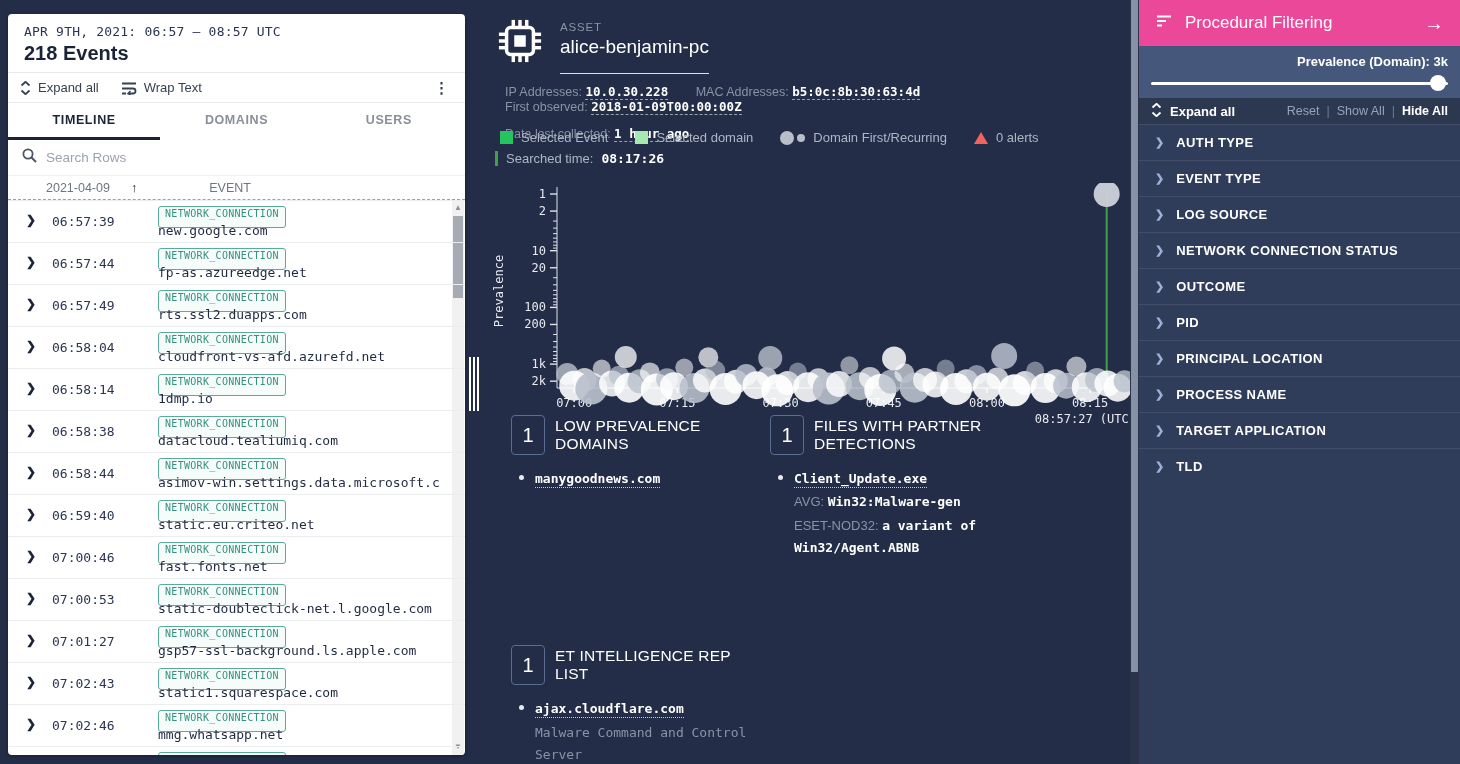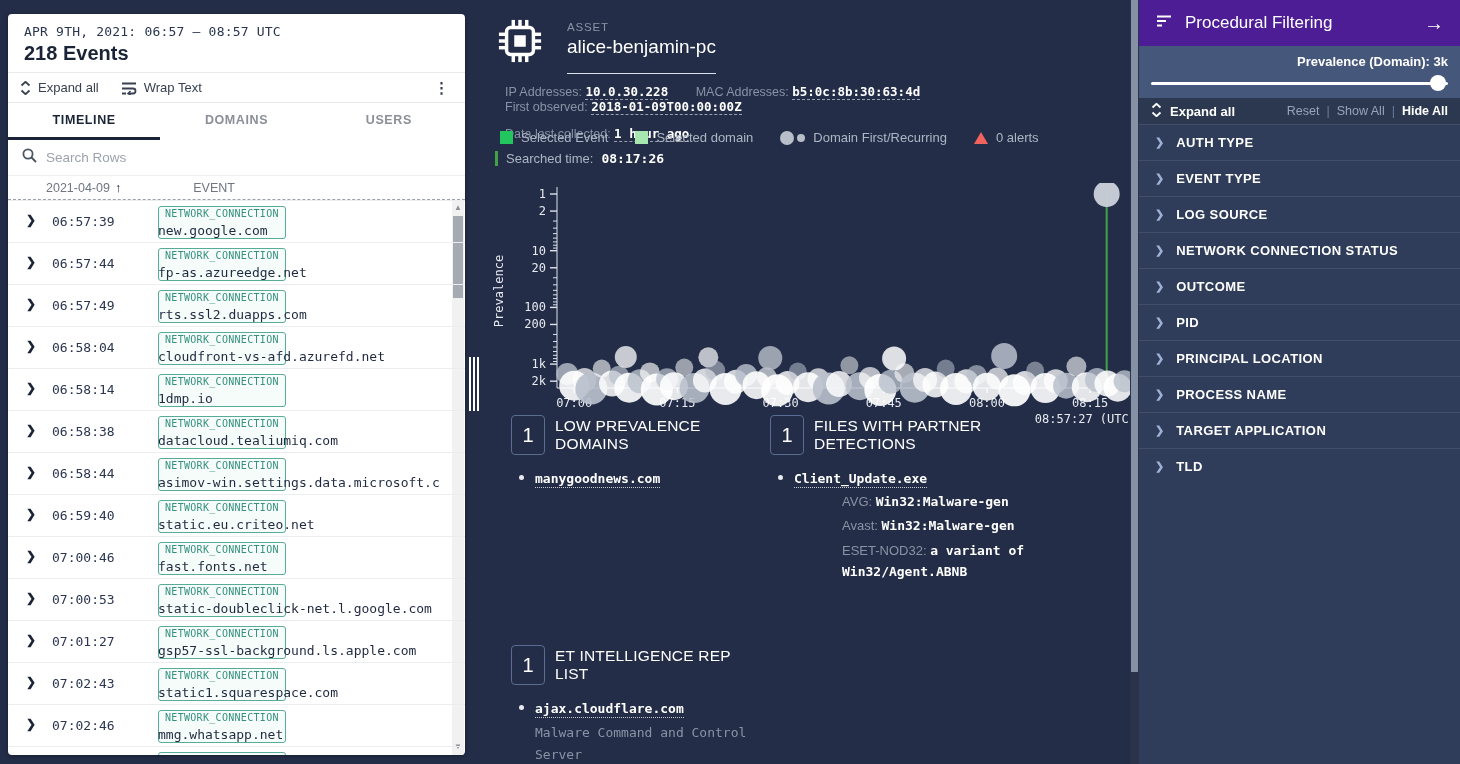--- a/index.html
+++ b/index.html
@@ -23,47 +23,47 @@
   .lc-tab { flex:1; display:flex; align-items:center; justify-content:center;
             font-size:12.5px; font-weight:700; letter-spacing:.6px; color:#8a8f98;
             border-bottom:3px solid transparent; cursor:pointer; }
   .lc-tab.active { color:#1b2437; border-bottom-color:#1b2437; }
   .lc-search { height:36px; display:flex; align-items:center; gap:9px; padding:0 14px;
                border-bottom:1px solid #eef0f3; }
   .lc-search input { border:none; outline:none; flex:1; font-size:13.5px; color:#374151; }
   .lc-search input::placeholder { color:#9ca3af; }
   .lc-cols { height:24px; display:flex; align-items:center; font-size:12.5px; color:#6e7683;
              border-bottom:1px dashed #9aa1ad; }
-  .col-date { margin-left:38px; display:flex; gap:5px; align-items:center; }
+  .col-date { margin-left:38px; display:flex; gap:21px; align-items:center; }
   .col-date .arrow { color:#1b2437; font-weight:700; }
   .col-event { margin-left:72px; }
   .lc-table { position:relative; height:555px; overflow:hidden; }
   .t-row { height:42px; border-top:1px solid #ebedf0; position:relative; }
   .t-row:first-child { border-top:none; }
   .t-chevron { position:absolute; left:18px; top:12px; font-size:12px; font-weight:700; color:#1b2437; cursor:pointer; }
   .t-time { position:absolute; left:44px; top:13px; font-family:"DejaVu Sans Mono", monospace;
             font-size:13px; color:#2a3550; }
   .t-badge { position:absolute; left:150px; top:5px; font-family:"DejaVu Sans Mono", monospace;
              font-size:10px; letter-spacing:.3px; color:#35917f; border:1px solid #57ab99;
-             background:#f6fcfa; border-radius:3px; padding:1px 6px 19px;text-align:right; }
+             background:#f6fcfa; border-radius:3px; padding:1px 6px 8px;text-align:right; }
   .t-domain { position:absolute; left:150px; top:22px; font-family:"DejaVu Sans Mono", monospace;
               font-size:13px; color:#1f2940; white-space:nowrap; max-width:282px; overflow:hidden; }
   .t-scrollbar { position:absolute; right:1px; top:0; width:12px; height:555px; background:#f1f1f1; }
   .t-sb-arrow { position:absolute; left:0; width:12px; height:12px; font-size:8px; color:#8a8f98;
                 text-align:center; line-height:12px; cursor:pointer; }
   .t-sb-up { top:2px; } .t-sb-down { bottom:2px; }
   .t-sb-thumb { position:absolute; left:1px; top:16px; width:10px; height:82px; background:#a6abb3; cursor:pointer; }
 
   
   .drag-handle { position:absolute; left:469px; top:357px; width:12px; height:54px;
                  display:flex; gap:2px; cursor:col-resize; }
   .drag-handle i { width:2px; height:54px; background:#ffffff; }
 
   
-  .asset-block { position:absolute; left:497px; top:18px; display:flex; gap:24px; align-items:flex-start;justify-content:flex-end; }
+  .asset-block { position:absolute; left:497px; top:18px; display:flex; gap:17px; align-items:flex-start;justify-content:flex-end; }
   .asset-label { font-size:11.5px; letter-spacing:.8px; color:#8a93a5; margin-top:3px; }
   .asset-name { font-size:19px; color:#ffffff; border-bottom:1px solid #d9e0ec; padding-bottom:15px;
                 margin-top:3px; cursor:pointer; }
   .meta1 { position:absolute; left:505px; top:84px; width:632px; font-size:12.5px; color:#8a93a5; }
   .meta2 { position:absolute; left:505px; top:104px; font-size:12.5px; color:#8a93a5;margin-top:22px; }
   .meta-group { margin-right:24px; white-space:nowrap; display:inline-block; }
   .meta-val { font-family:"DejaVu Sans Mono", monospace; font-weight:700; color:#ffffff;
               border-bottom:1px dashed rgba(255,255,255,.55); cursor:pointer; }
   .legend { position:absolute; left:500px; top:130px; display:flex; gap:27px; align-items:center;
             font-size:13px; color:#aeb6c4; }
@@ -87,35 +87,35 @@
   .sum-card { position:absolute; color:#fff; }
   .sum-head { display:flex; gap:10px; align-items:flex-start; }
   .sum-count { min-width:34px; height:40px; border:1px solid #5a6c92; border-radius:4px;
                display:flex; align-items:center; justify-content:center; font-size:20px; color:#fff; }
   .sum-title { font-size:15.5px; font-weight:400; letter-spacing:.2px; line-height:1.15; padding-top:2px; }
   .sum-items { margin-top:14px; }
   .sum-item { position:relative; padding-left:24px; margin-bottom:10px; }
   .sum-item .dot { position:absolute; left:8px; top:6px; width:5px; height:5px; border-radius:50%; background:#e8eaf0; }
   .sum-link { font-family:"DejaVu Sans Mono", monospace; font-size:13px; font-weight:700; color:#ffffff;
               border-bottom:1px dotted rgba(255,255,255,.75); cursor:pointer; display:inline-block; padding-bottom:1px; }
-  .sum-det { font-size:13px; color:#8a93a5; line-height:1.65; margin-top:3px;margin-left:48px; }
+  .sum-det { font-size:13px; color:#8a93a5; line-height:1.65; margin-top:3px; }
   .sum-det b { font-family:"DejaVu Sans Mono", monospace; color:#ffffff; font-weight:700; }
   .sum-note { font-family:"DejaVu Sans Mono", monospace; font-size:13px; color:#8a93a5; line-height:1.7; margin-top:4px; }
   #card-low   { left:511px; top:415px; width:240px; }
   #card-files { left:770px; top:415px; width:300px; }
   #card-et    { left:511px; top:645px; width:255px; }
   #card-et .sum-note { width:235px; }
 
   
   .mid-scrollbar { position:absolute; left:1130px; top:0; width:9px; height:764px; background:#2a3349; }
   .mid-scrollbar .thumb { position:absolute; left:1px; top:0; width:7px; height:672px; background:#8591a4; cursor:pointer; }
 
   
   .sidebar { position:absolute; left:1139px; top:0; width:321px; height:764px; background:#303d5a; color:#fff; }
-  .sb-header { height:46px; background:#4c1d95; display:flex; align-items:center; padding:0 16px; gap:12px; }
+  .sb-header { height:46px; background:#ec4899; display:flex; align-items:center; padding:0 16px; gap:12px; }
   .sb-title { font-size:17px; font-weight:400; flex:1; }
   .sb-arrow { font-size:20px; cursor:pointer; }
   .sb-slider { height:52px; background:#45577b; padding:8px 12px 0; }
   .sb-slider-label { font-size:13px; font-weight:700;text-align:right; }
   .sb-track { position:relative; margin-top:13px; height:3px; background:#ffffff; border-radius:2px; cursor:pointer; }
   .sb-knob { position:absolute; right:2px; top:-7px; width:16px; height:16px; border-radius:50%; background:#ffffff; cursor:grab; }
   .sb-toolbar { height:26px; background:#2c3850; display:flex; align-items:center; padding:0 12px; }
   .sb-expand { display:flex; align-items:center; gap:8px; font-size:13px; font-weight:700; cursor:pointer; }
   .sb-actions { margin-left:auto; display:flex; align-items:center; gap:7px; font-size:12.5px; }
   .sb-action { color:#97a3bb; cursor:pointer; }
@@ -474,21 +474,21 @@
       <div class="sum-items">
         <div class="sum-item"><span class="dot"></span><span class="sum-link">manygoodnews.com</span></div>
       </div>
     </div>
   <div class="sum-card" id="card-files">
       <div class="sum-head">
         <div class="sum-count">1</div>
         <div class="sum-title">FILES WITH PARTNER DETECTIONS</div>
       </div>
       <div class="sum-items">
-        <div class="sum-item"><span class="dot"></span><span class="sum-link">Client_Update.exe</span><div class="sum-det"><span>AVG: </span><b>Win32:Malware-gen</b></div><div class="sum-det"><span>Avast: </span><b>Win32:Malware-gen</b></div><div class="sum-det"><span>ESET-NOD32: </span><b>a variant of Win32/Agent.ABNB</b></div></div>
+        <div class="sum-item"><span class="dot"></span><span class="sum-link">Client_Update.exe</span><div class="sum-det"><span>AVG: </span><b>Win32:Malware-gen</b></div><div class="sum-det"><span>ESET-NOD32: </span><b>a variant of Win32/Agent.ABNB</b></div></div>
       </div>
     </div>
   <div class="sum-card" id="card-et">
       <div class="sum-head">
         <div class="sum-count">1</div>
         <div class="sum-title">ET INTELLIGENCE REP LIST</div>
       </div>
       <div class="sum-items">
         <div class="sum-item"><span class="dot"></span><span class="sum-link">ajax.cloudflare.com</span><div class="sum-note">Malware Command and Control Server</div></div>
       </div>

